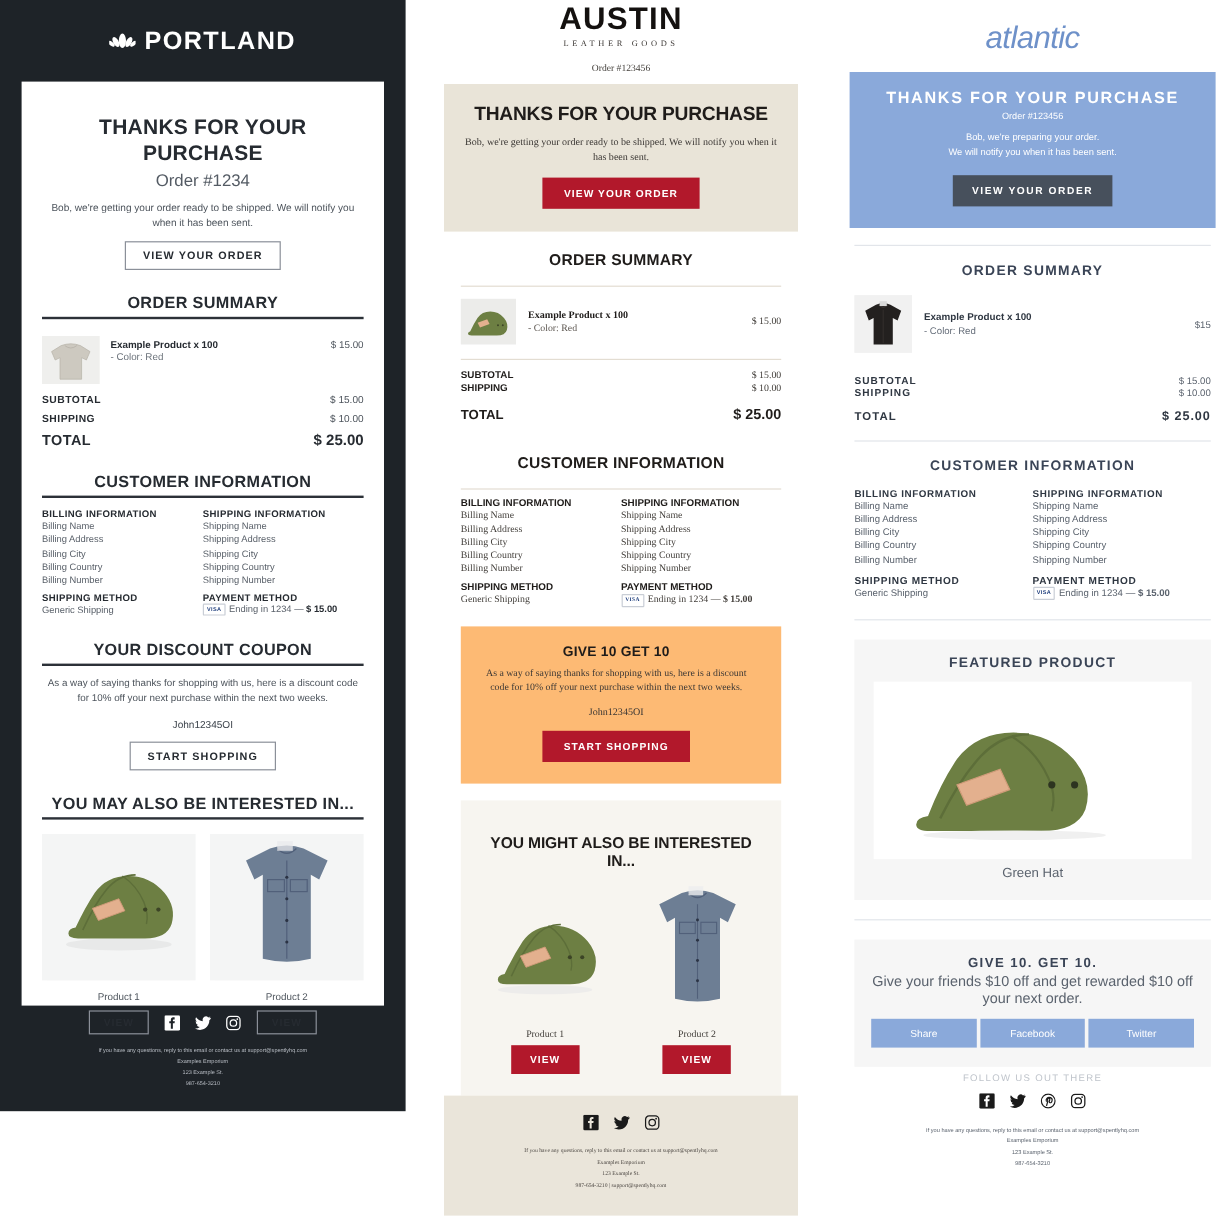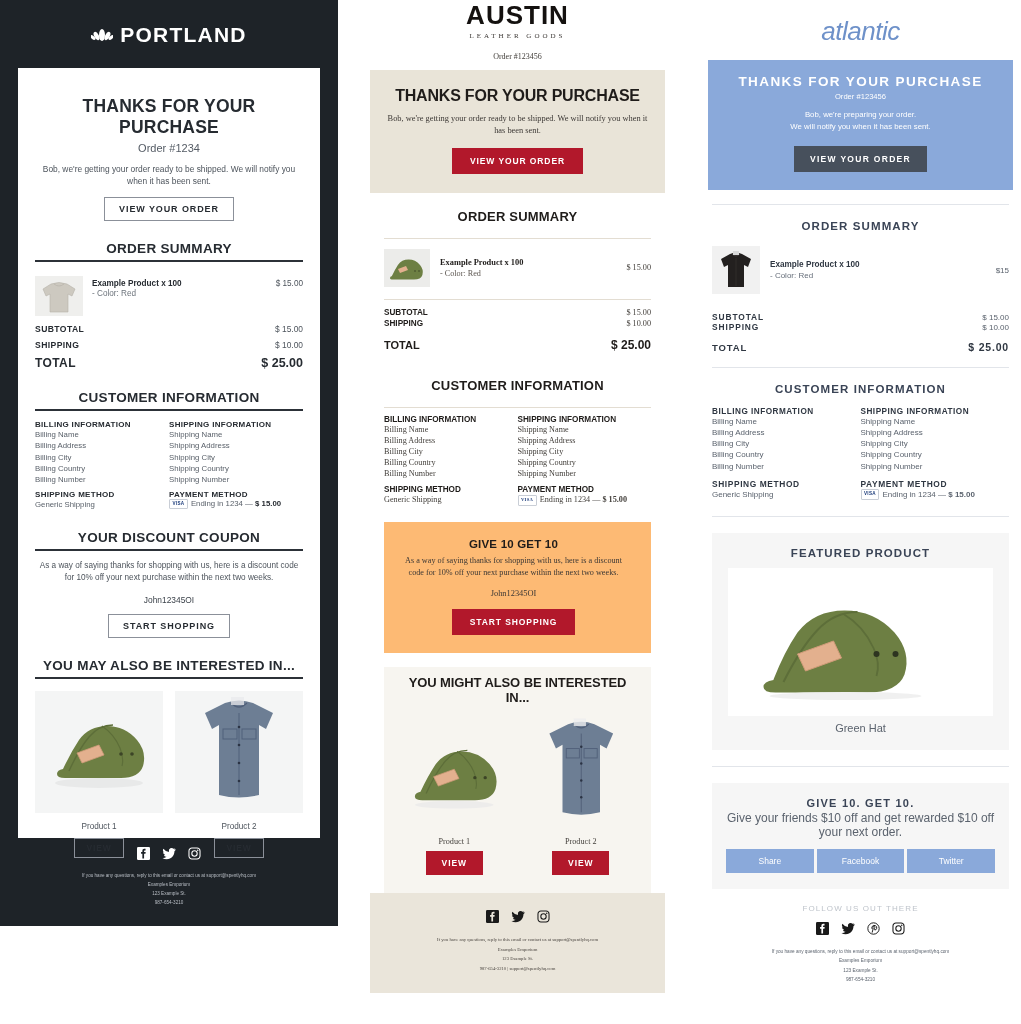--- a/index.html
+++ b/index.html
@@ -26,21 +26,21 @@
   }
   .p1-card {
     position:absolute; left:18px; top:68px; width:302px; height:770px;
     background:#fff; color:#2c3138; padding:20px 17px 14px 17px;
   }
   .cond { font-family:"Liberation Sans Narrow","Liberation Sans",sans-serif; }
   .p1-h1 {
     text-align:center; font-weight:bold; font-size:17.5px; letter-spacing:.2px;
     color:#262b31; margin-top:8px;
   }
-  .p1-order { text-align:center; font-size:11px; color:#545b64; margin-top:4px; }
+  .p1-order { text-align:center; font-size:14px; color:#545b64; margin-top:4px; }
   .p1-intro { text-align:center; font-size:8.4px; color:#4d545c; line-height:1.45; margin-top:9px; padding:0 4px;}
   .p1-btnwrap { text-align:center; margin-top:10px; }
   .p1-btn {
     display:inline-block; border:1px solid #8b9099; background:#fff;
     padding:6px 14px; font-size:9px; font-weight:bold; letter-spacing:.9px; color:#262b31;
   }
   .p1-sec {
     text-align:center; font-weight:bold; font-size:13.5px; letter-spacing:.3px;
     color:#262b31; margin-top:20px;
   }
@@ -119,21 +119,21 @@
   .p2-row.big .l { font-size:11px; }
   .p2-row.big .v { font-size:12px; font-weight:bold; font-family:"Liberation Sans",sans-serif; color:#1f1c1a; }
   .p2-ci-h { font-family:"Liberation Sans",sans-serif; font-weight:bold; font-size:8.2px; color:#1f1c1a; }
   .p2-ci-l { font-size:8.2px; color:#44403c; line-height:1.36; }
   .p2-ci-h2{ font-family:"Liberation Sans",sans-serif; font-weight:bold; font-size:8.2px; color:#1f1c1a; margin-top:6px;}
   .p2-give { background:#fdba74; margin-top:16px; padding:16px 24px 18px 16px; text-align:center; }
   .p2-give h3 { font-family:"Liberation Sans",sans-serif; font-weight:bold; font-size:11.5px;
                 letter-spacing:.2px; color:#1f1c1a; }
   .p2-give p  { font-size:8.2px; color:#3b3734; line-height:1.42; margin-top:5px; }
   .p2-give .code { font-size:8.4px; color:#3b3734; margin-top:11px; }
-  .p2-might { background:#f7f5f0; margin-top:14px; padding:8px 14px 18px 14px; text-align:center; }
+  .p2-might { background:#f7f5f0; margin-top:14px; padding:28px 14px 18px 14px; text-align:center; }
   .p2-might h3 { font-family:"Liberation Sans",sans-serif; font-weight:bold; font-size:13px;
                  letter-spacing:-.1px; color:#1f1c1a; }
   .p2-prods { display:flex; gap:14px; margin-top:6px; }
   .p2-prod { flex:1; text-align:center; }
   .p2-prod .ph { width:100%; height:122px; position:relative; overflow:hidden; }
   .p2-prod .nm { font-size:8.2px; color:#44403c; margin-top:4px; }
   .p2-foot { background:#eae5da; padding:16px 10px 20px 10px; text-align:center; }
   .p2-foot .fl { font-size:4.7px; line-height:2.0; color:#4a4540; }
 
   
@@ -168,21 +168,21 @@
   .p3-ci-h2{ font-weight:bold; font-size:8.4px; letter-spacing:.6px; color:#2f3742; margin-top:7px; }
   .p3-feat { background:#f6f6f6; margin-top:16px; padding:14px 16px 16px 16px; text-align:center; }
   .p3-feat h3 { font-weight:bold; font-size:11.5px; letter-spacing:1.1px; color:#3a4456; }
   .p3-feat .ph { width:100%; height:148px; background:#fff; margin-top:9px; position:relative; overflow:hidden;}
   .p3-feat .nm { font-size:11px; color:#5b636e; margin-top:6px; }
   .p3-give { background:#f6f6f6; margin-top:16px; padding:14px 14px 16px 14px; text-align:center; }
   .p3-give h3 { font-weight:bold; font-size:11px; letter-spacing:1.2px; color:#3a4456; }
   .p3-give p  { font-size:12px; color:#5b636e; margin-top:2px; }
   .p3-share { display:flex; gap:3px; margin-top:10px; }
   .p3-share div { flex:1; background:#8aa9da; color:#fff; font-size:8.5px; padding:7px 0; }
-  .p3-follow { text-align:center; font-size:8px; letter-spacing:1.1px; color:#bfc4cb; margin-top:15px; }
+  .p3-follow { text-align:center; font-size:8px; letter-spacing:1.1px; color:#bfc4cb; margin-top:5px; }
   .p3-foot { text-align:center; padding:0 10px 16px 10px; }
   .p3-foot .fl { font-size:4.7px; line-height:2.0; color:#5b636e; }
 
   
   .ico { display:inline-block; }
   .hat, .shirt, .sweater, .blackshirt { position:absolute; left:0; top:0; width:100%; height:100%; }
 </style>
 </head>
 <body>
 

